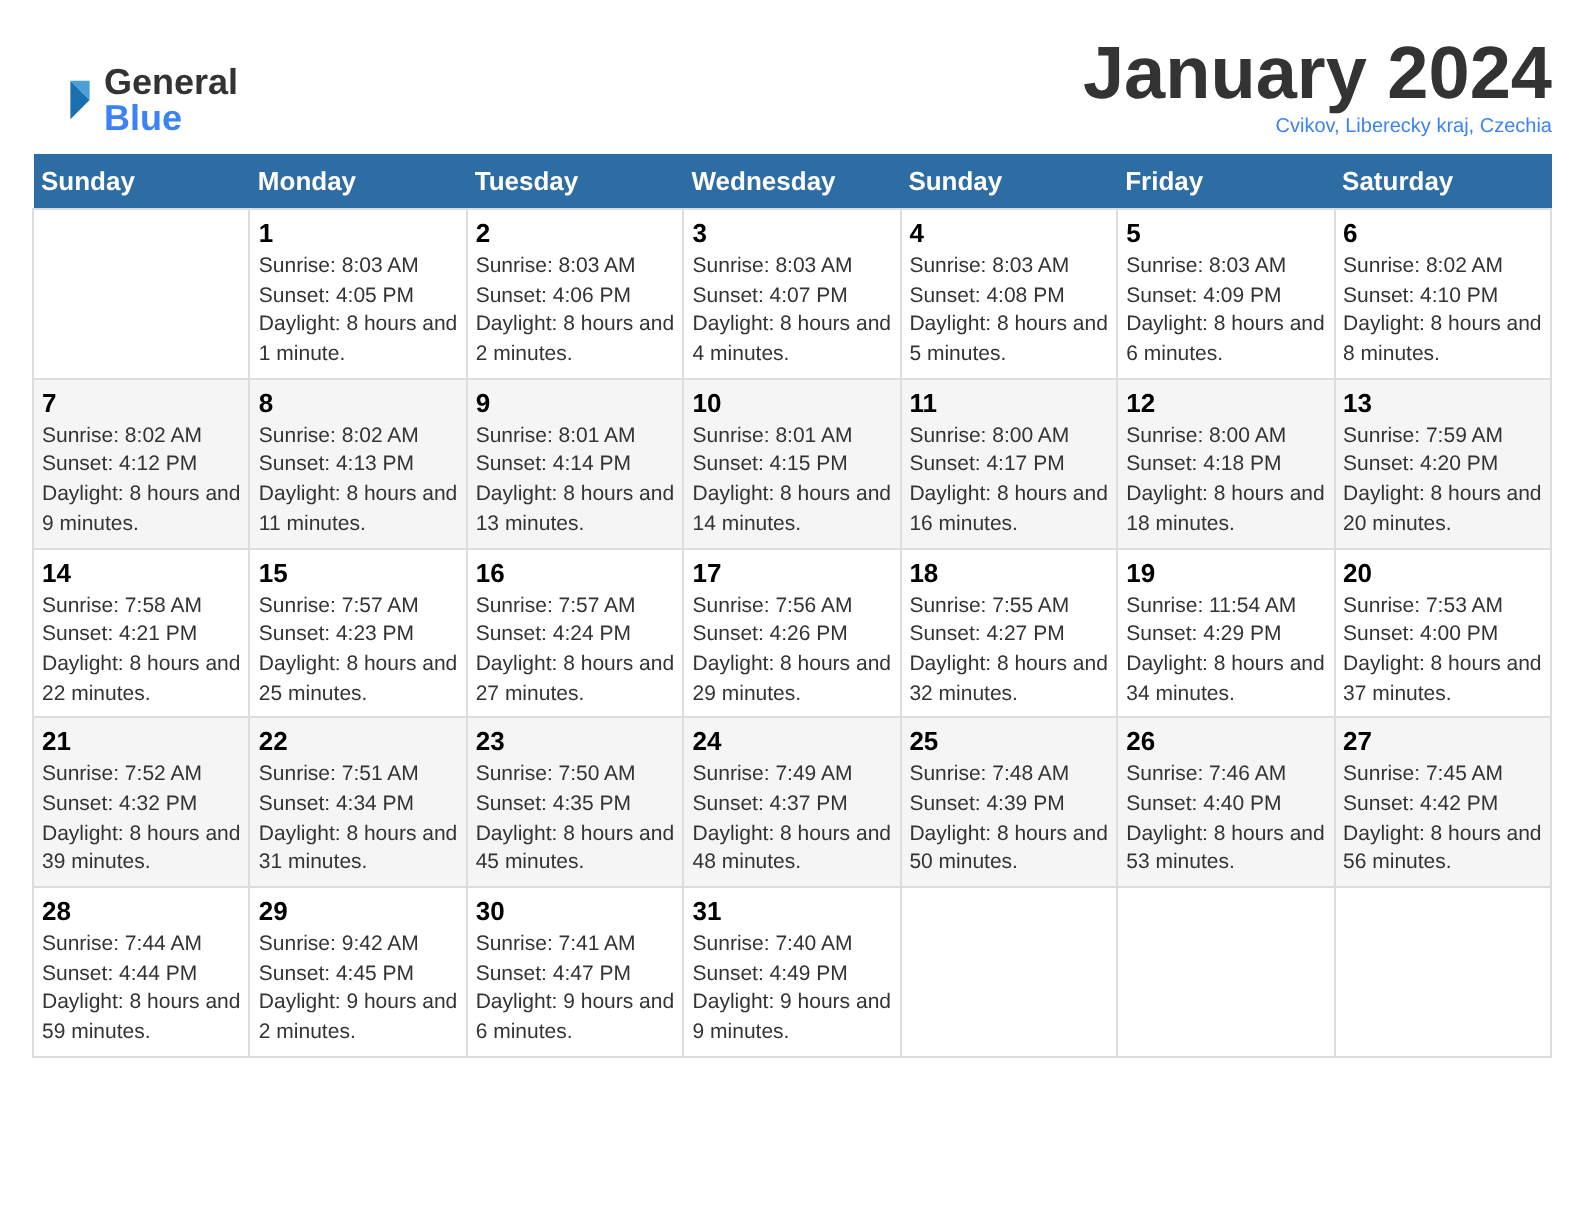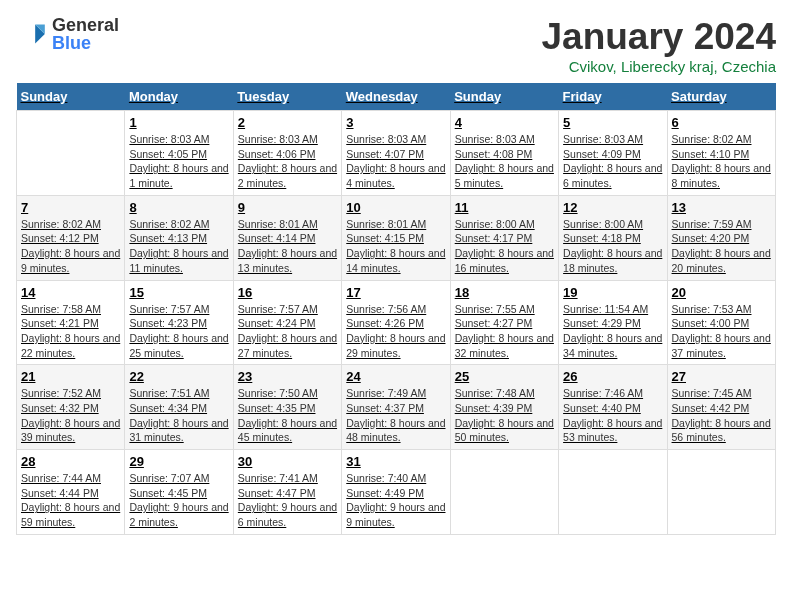--- a/index.html
+++ b/index.html
@@ -13,20 +13,21 @@
     .header {
       display: flex;
       justify-content: space-between;
       align-items: flex-start;
       margin-bottom: 8px;
     }
     .logo {
       display: flex;
       align-items: center;
       gap: 4px;
+      margin-top: 16px;
     }
     .logo-text {
       display: flex;
       flex-direction: column;
       font-size: 18px;
       font-weight: bold;
       line-height: 1;
     }
     .logo-text span:first-child { color: #333; }
     .logo-blue { color: #3b82f6; }
@@ -34,28 +35,27 @@
       width: 32px;
       height: 32px;
     }
     .title-block { text-align: right; }
     .title-block h1 {
       font-size: 37px;
       color: #333;
       font-weight: bold;
     }
     .title-block p {
-      font-size: 15px;
-      color: #15803d;
+      font-size: 10px;
+      color: #3b82f6;
     }
     table {
       width: 100%;
       border-collapse: collapse;
       font-size: 11px;
-      text-decoration: underline;
     }
     thead tr th {
       background: #2e6da4;
       color: #fff;
       padding: 6px 4px;
       text-align: left;
       font-size: 13px;
       font-weight: bold;
     }
     tbody tr td {
@@ -342,21 +342,21 @@
           <div class="day-num">28</div>
           <div class="day-info">
             <div>Sunrise: 7:44 AM</div>
             <div>Sunset: 4:44 PM</div>
             <div>Daylight: 8 hours and 59 minutes.</div>
           </div>
         </td>
         <td>
           <div class="day-num">29</div>
           <div class="day-info">
-            <div>Sunrise: 7:07 AM</div>
+            <div>Sunrise: 9:42 AM</div>
             <div>Sunset: 4:45 PM</div>
             <div>Daylight: 9 hours and 2 minutes.</div>
           </div>
         </td>
         <td>
           <div class="day-num">30</div>
           <div class="day-info">
             <div>Sunrise: 7:41 AM</div>
             <div>Sunset: 4:47 PM</div>
             <div>Daylight: 9 hours and 6 minutes.</div>

